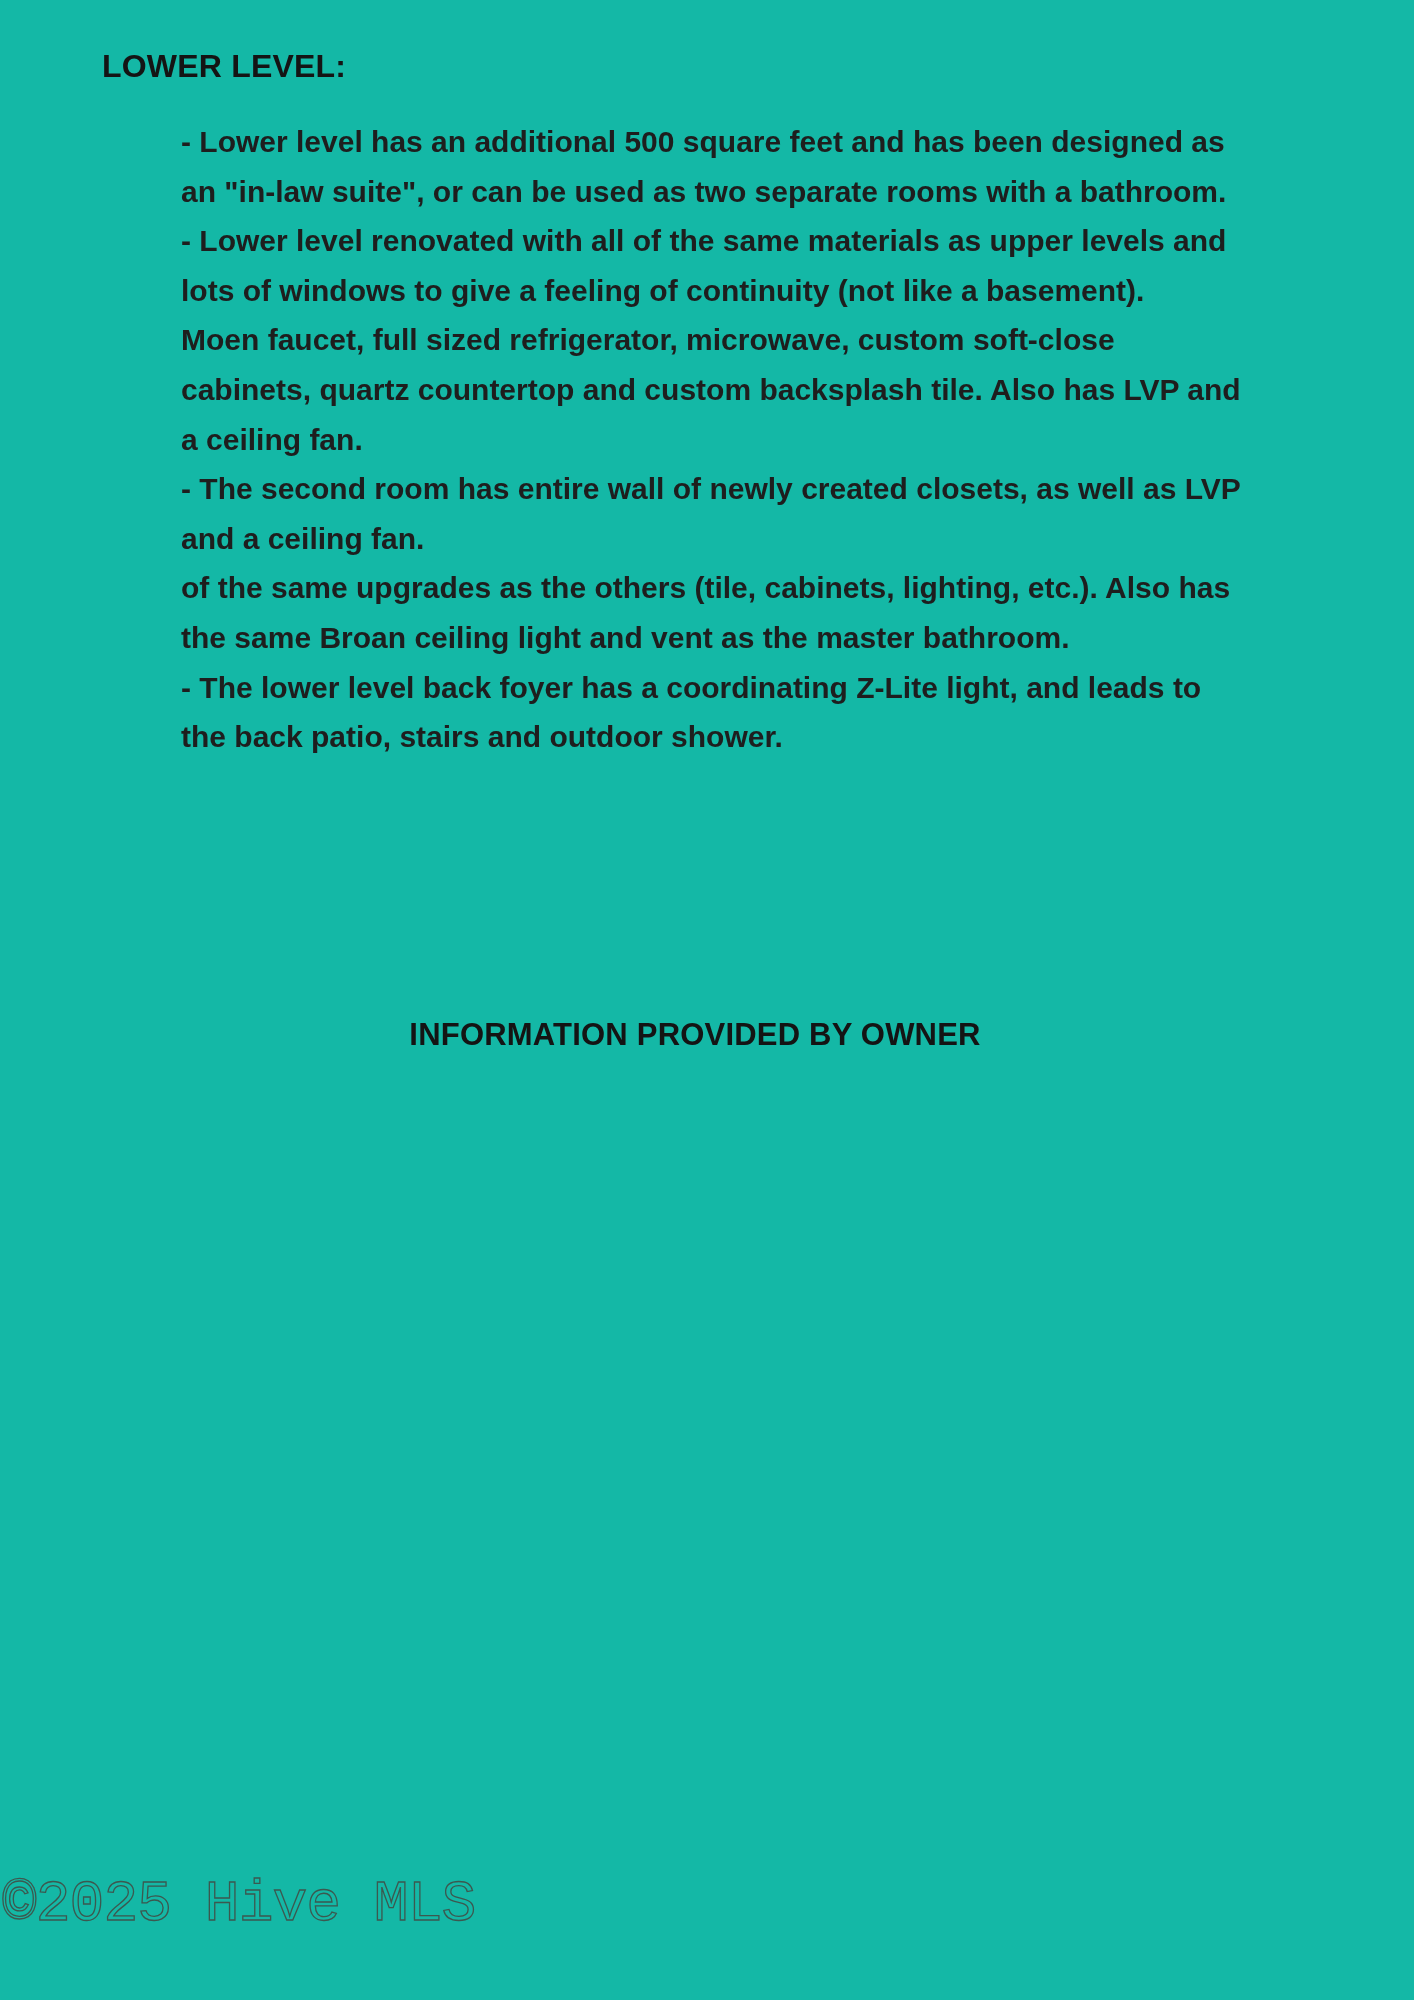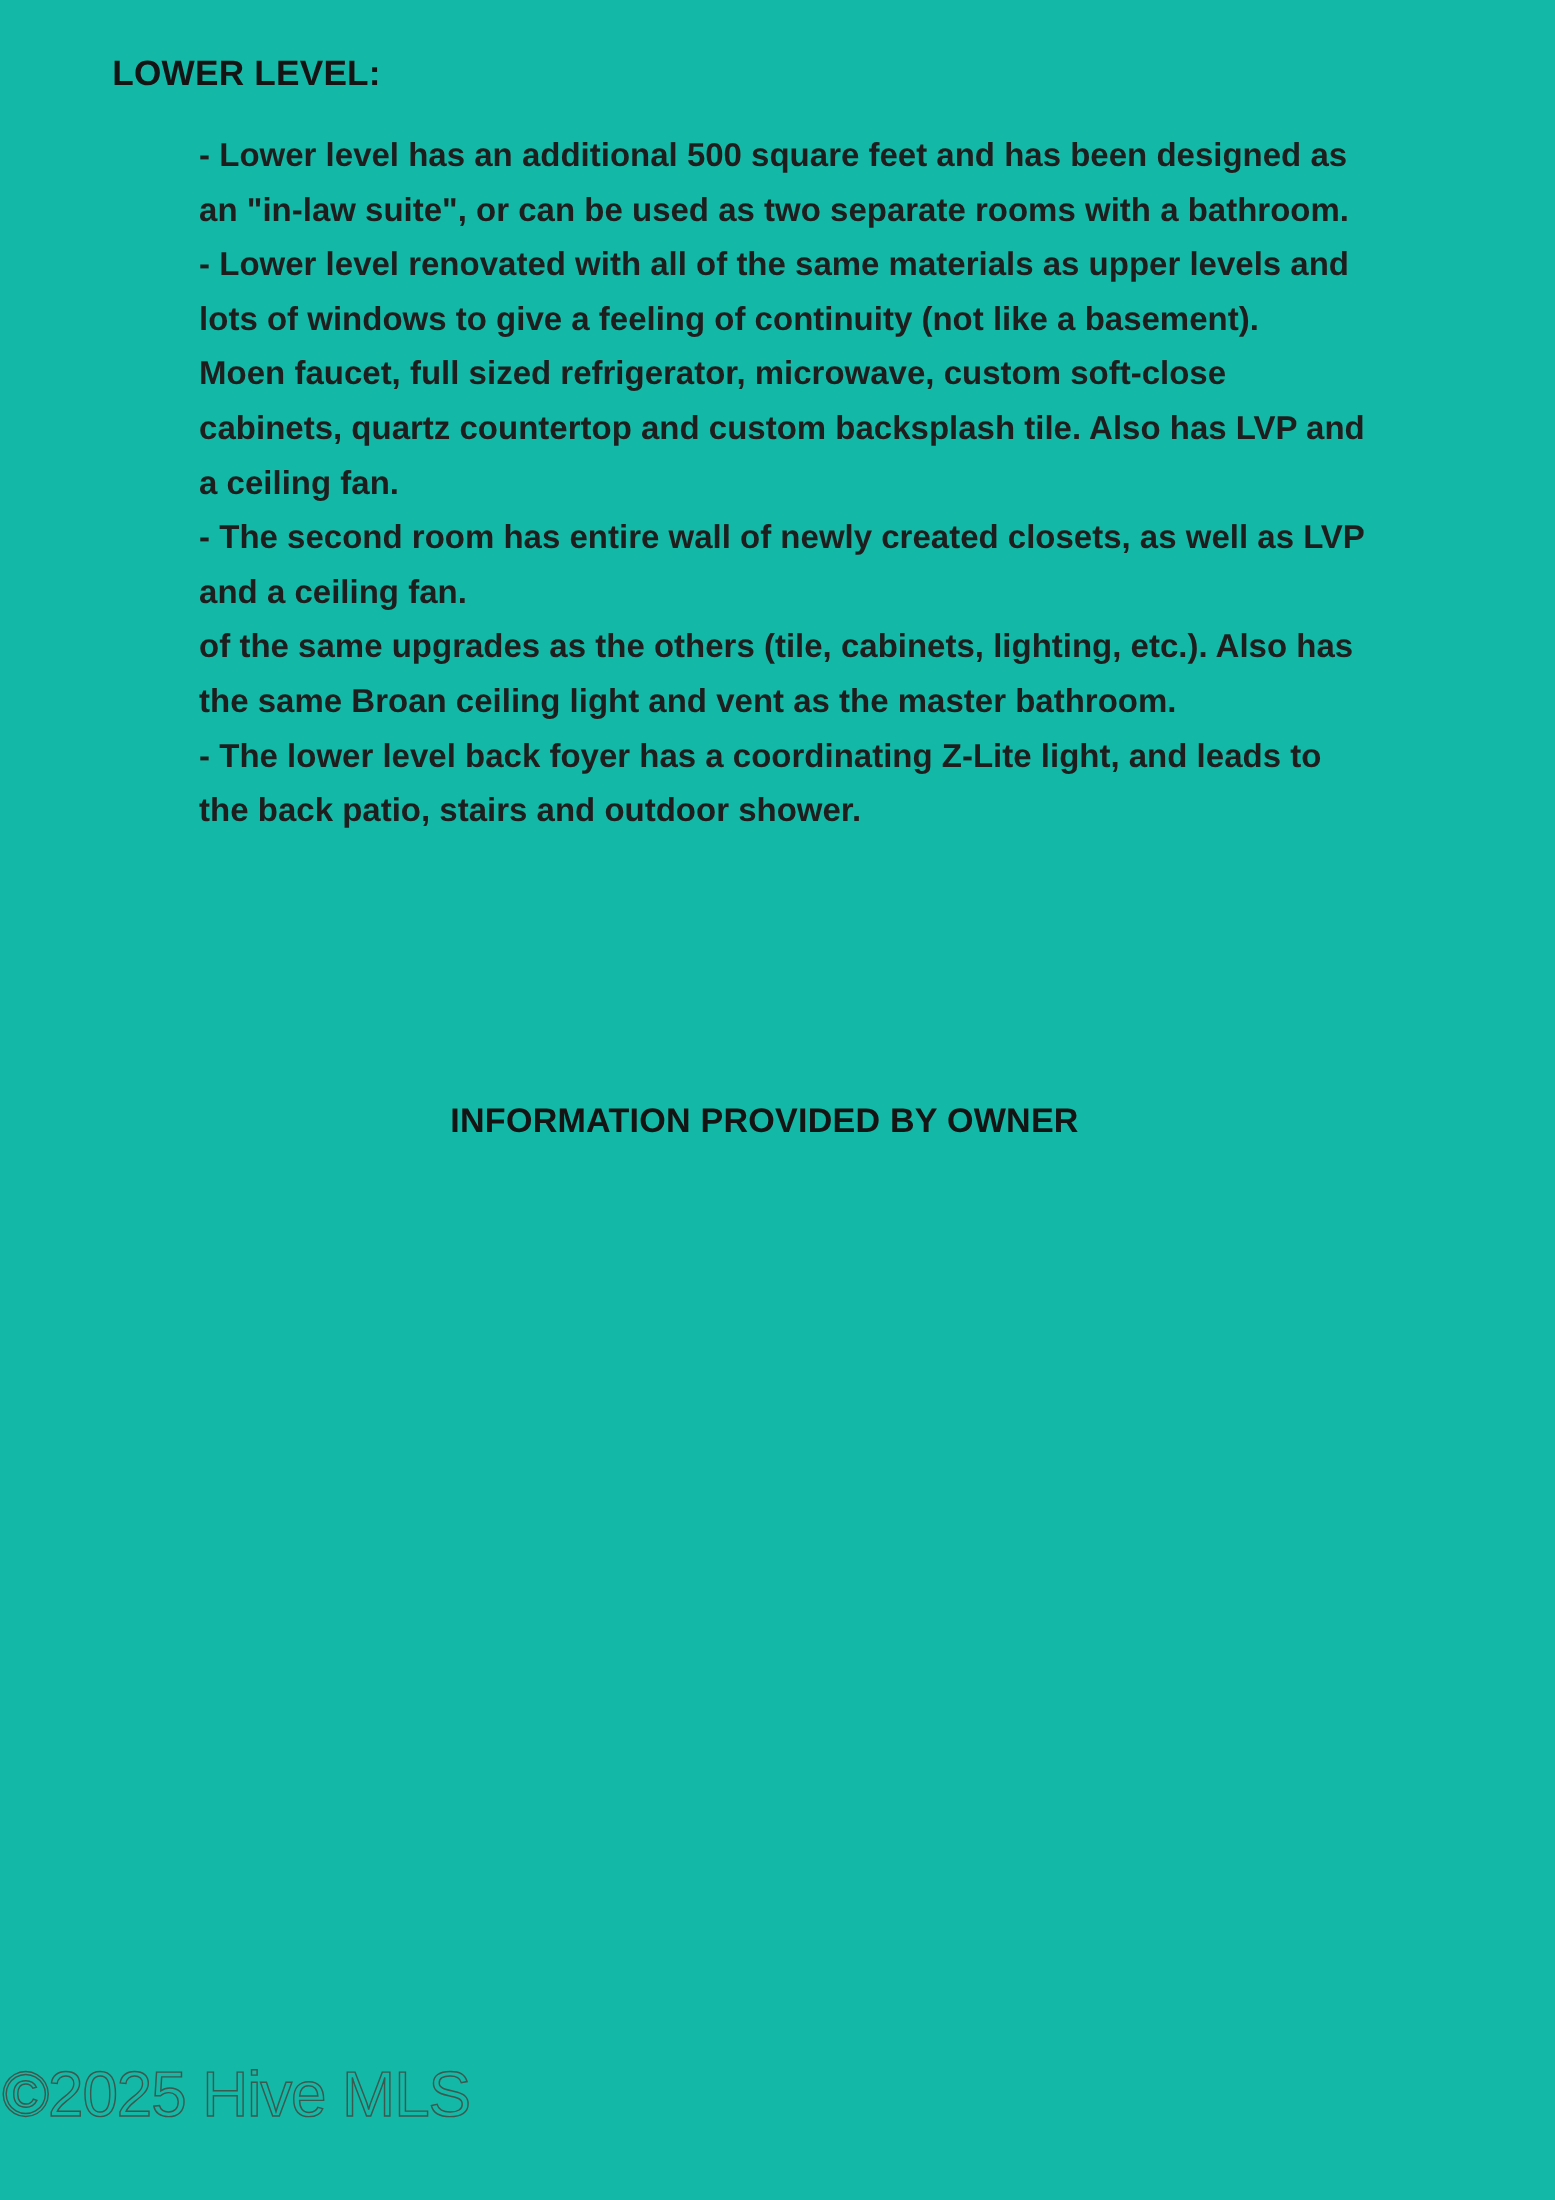--- a/index.html
+++ b/index.html
@@ -39,39 +39,40 @@
     font-weight: 700;
     letter-spacing: 0px;
     color: #1e1e1e;
     white-space: nowrap;
   }
   .info-heading {
     position: absolute;
     left: 0;
     right: 24px;
     top: 1003px;
-    margin: 0;
+    margin: 16px;
     text-align: center;
     font-size: 31px;
     line-height: 1;
     font-weight: 700;
     letter-spacing: 0.2px;
     color: #141414;
     white-space: nowrap;
   }
   .watermark {
     position: absolute;
     left: 2px;
     top: 1876px;
     font-size: 58px;
     line-height: 1;
     font-weight: 400;
     letter-spacing: -1px;
     white-space: nowrap;
     color: rgba(90, 84, 76, 0.35);
+    font-family: Liberation Mono, monospace;
   }
   @supports (-webkit-text-stroke: 1px black) {
     .watermark {
       color: transparent;
       -webkit-text-stroke: 1.3px rgba(70, 64, 58, 0.8);
     }
   }
 </style>
 </head>
 <body>

